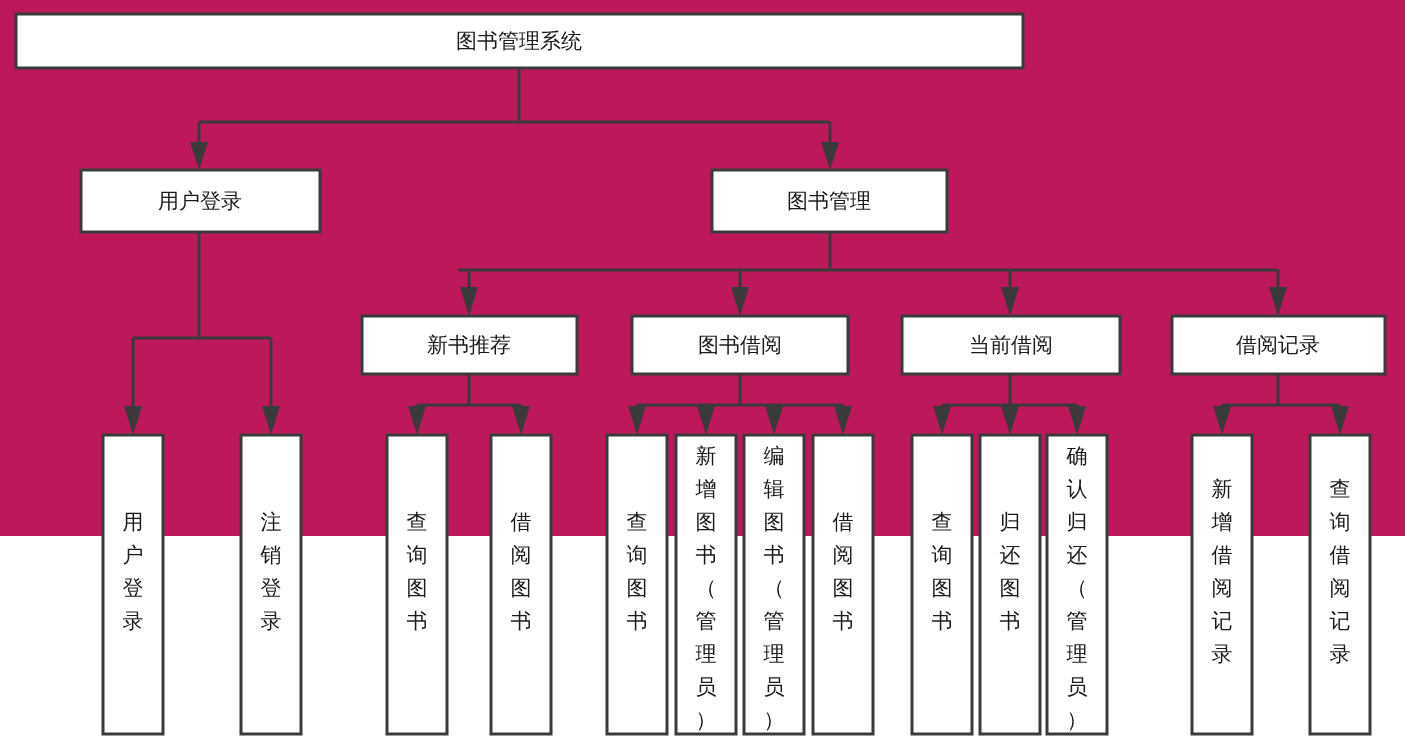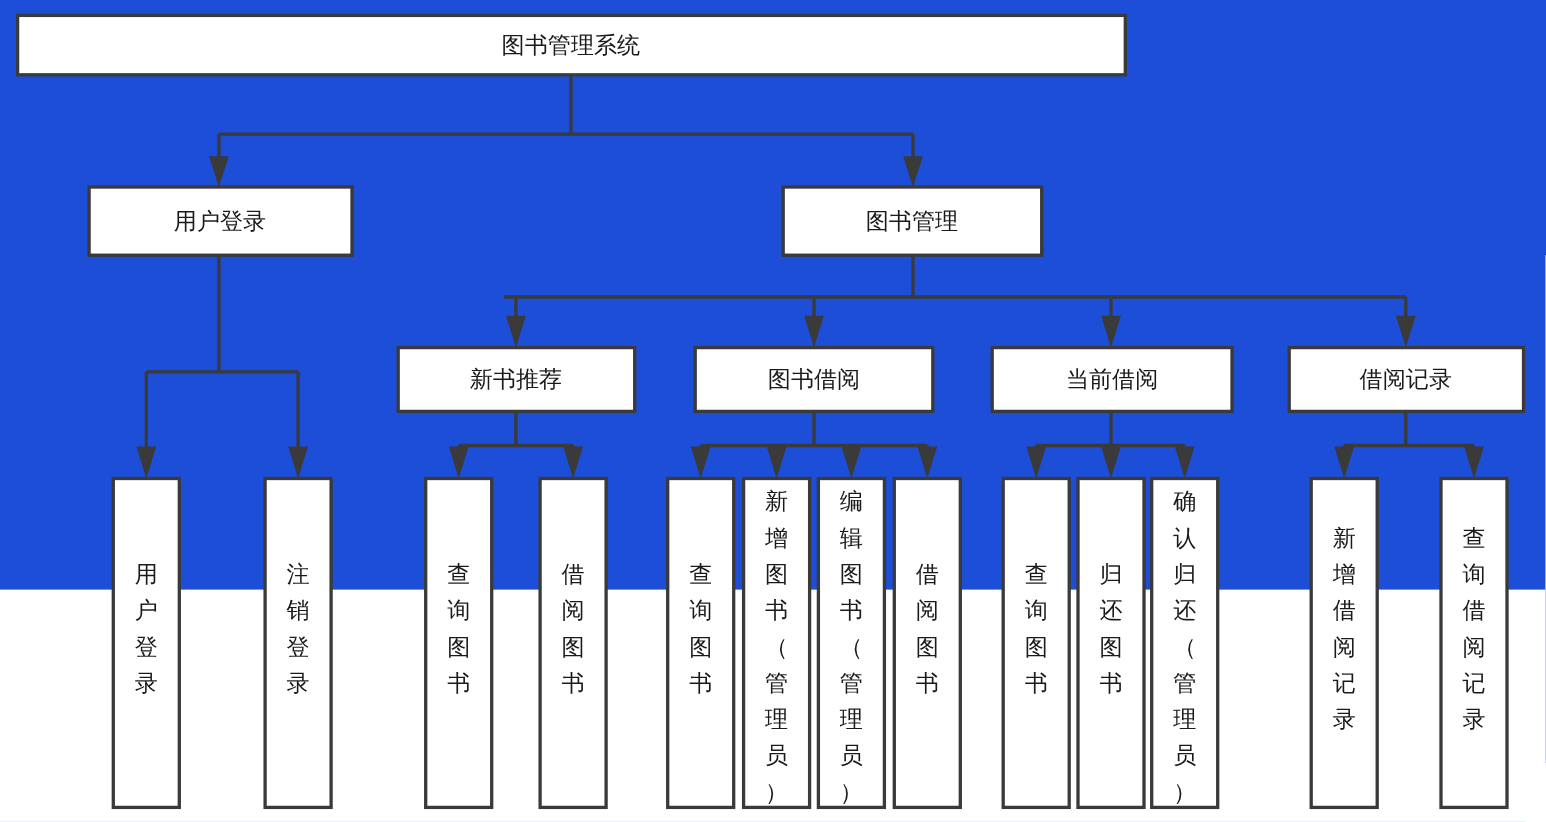--- a/index.html
+++ b/index.html
@@ -10,21 +10,21 @@
   body {
     width: 1405px;
     height: 747px;
     font-family: "DejaVu Sans", "Liberation Sans", sans-serif;
     overflow: hidden;
   }
   #diagram-root {
     position: relative;
     width: 1405px;
     height: 536px;
-    background: #1d4ed8;
+    background: #be185d;
   }
   svg#tree-svg {
     position: absolute;
     left: 0;
     top: 0;
     width: 1405px;
     height: 747px;
   }
   .node-box {
     fill: #ffffff;

